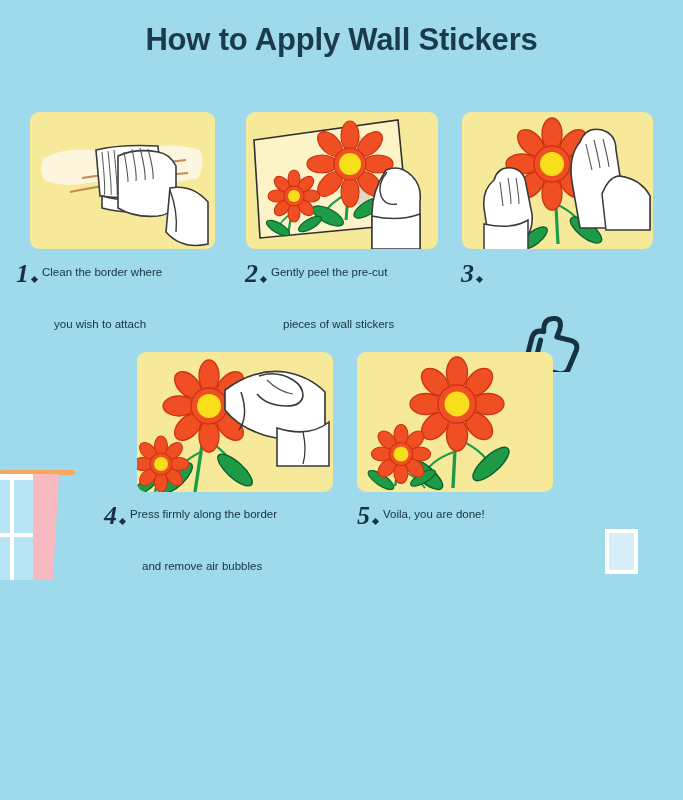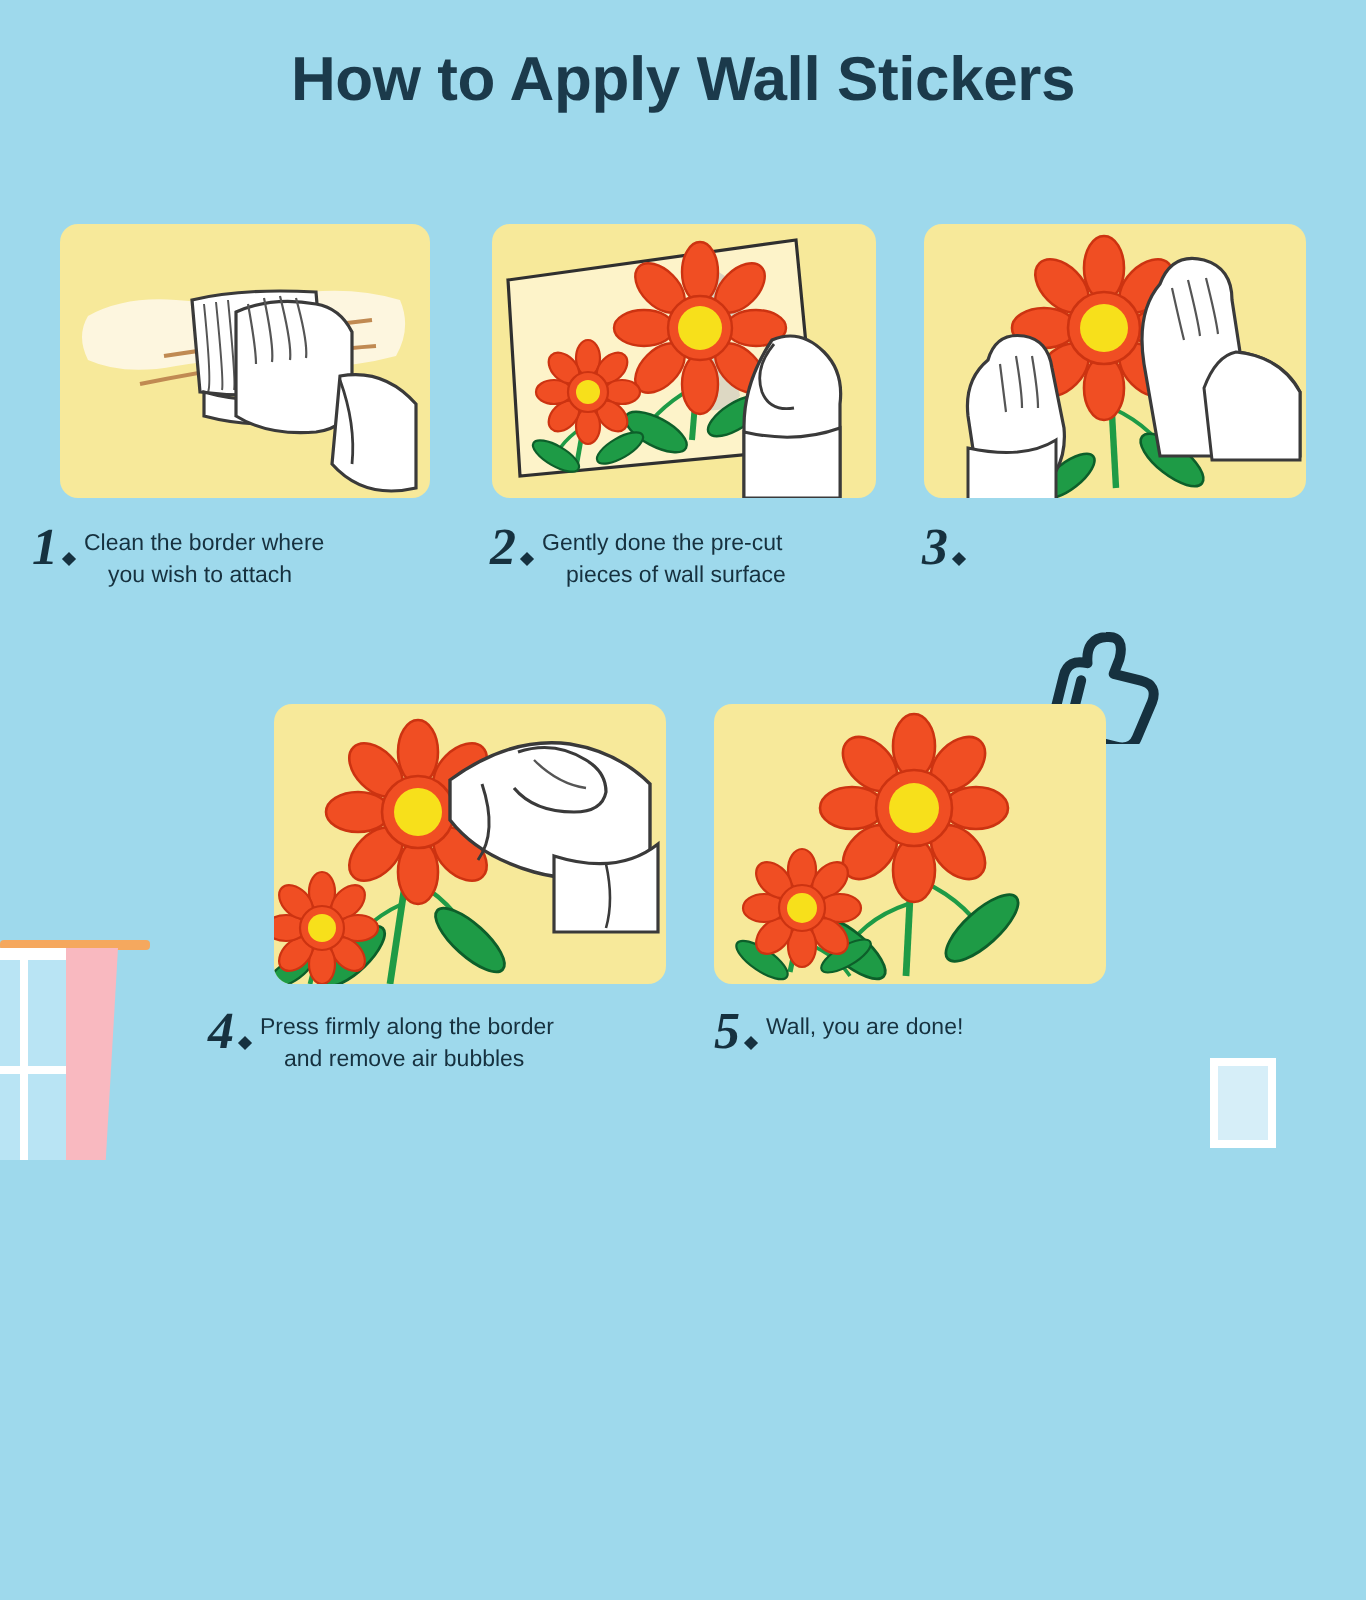--- a/index.html
+++ b/index.html
@@ -35,21 +35,21 @@
   }
   .caption .dot {
     width:5px; height:5px; background:#16313f;
     transform:rotate(45deg);
     margin:16px 5px 0 0; flex:0 0 auto;
   }
   .caption .txt {
     font-size:11.5px; color:#16313f; line-height:1.35;
     padding-top:4px; font-weight:normal;
   }
-  .caption .txt .l2 { display:block; padding-left:12px; }
+  .caption .txt .l2 { display:block; padding-left:12px;margin-top:36px; }
 
   
   .thumb { position:absolute; left:519px; top:316px; width:66px; height:56px; }
 
   
   .wall { position:absolute; left:0; top:430px; width:683px; height:280px; background:#9ed9ec; }
   .baseboard { position:absolute; left:0; top:706px; width:683px; height:7px; background:#f4f2ee; }
   .floor { position:absolute; left:0; top:713px; width:683px; height:74px; background:#ece2d5; }
   .bottomstrip { position:absolute; left:0; top:787px; width:683px; height:13px; background:#9ed9ec; }
 
@@ -242,22 +242,22 @@
       </g>
       <path d="M140 58 q14 -6 26 6 q10 10 8 26 l0 47 l-48 0 l0 -36 q0 -22 14 -43z" fill="#ffffff" stroke="#3a3a3a" stroke-width="1.6"></path>
       <path d="M141 60 q-10 12 -6 24 q4 10 16 8" stroke="#3a3a3a" stroke-width="1.4" fill="none"></path>
       <path d="M126 104 q26 6 48 -2 l0 35 l-48 0 z" fill="#ffffff" stroke="#3a3a3a" stroke-width="1.5"></path>
     </svg>
   </div>
   <div class="caption" style="left:245px;top:261px;width:215px">
     <span class="num">2</span>
     <span class="dot"></span>
     <span class="txt">
-      <span>Gently done the pre-cut</span>
-      <span class="l2">pieces of wall surface</span>
+      <span>Gently peel the pre-cut</span>
+      <span class="l2">pieces of wall stickers</span>
     </span>
   </div>
 
   <div class="panel" style="left:462px;top:112px;width:191px;height:137px;">
     <svg class="inner" viewBox="0 0 191 137">
       <path d="M92 58 L96 132" stroke="#1e9b46" stroke-width="3.2" fill="none"></path>
       <path d="M94 92 q22 10 32 30" stroke="#1e9b46" stroke-width="2" fill="none"></path>
       <ellipse cx="124" cy="118" rx="19" ry="7.5" fill="#1e9b46" stroke="#0d5f2a" stroke-width="1.3" transform="rotate(38 124 118)"></ellipse>
       <ellipse cx="72" cy="126" rx="16" ry="6.5" fill="#1e9b46" stroke="#0d5f2a" stroke-width="1.3" transform="rotate(-38 72 126)"></ellipse>
       <g transform="translate(90,52)">
@@ -386,17 +386,17 @@
         </g>
         <circle cx="0" cy="0" r="11.5" fill="#f04e23" stroke="#cc3311" stroke-width="1.1"></circle>
         <circle cx="0" cy="0" r="7.5" fill="#f7e01b"></circle>
       </g>
     </svg>
   </div>
   <div class="caption" style="left:357px;top:503px;width:230px">
     <span class="num">5</span>
     <span class="dot"></span>
     <span class="txt">
-      <span>Wall, you are done!</span>
+      <span>Voila, you are done!</span>
     </span>
   </div>
 
 </div>
 
 </body></html>

